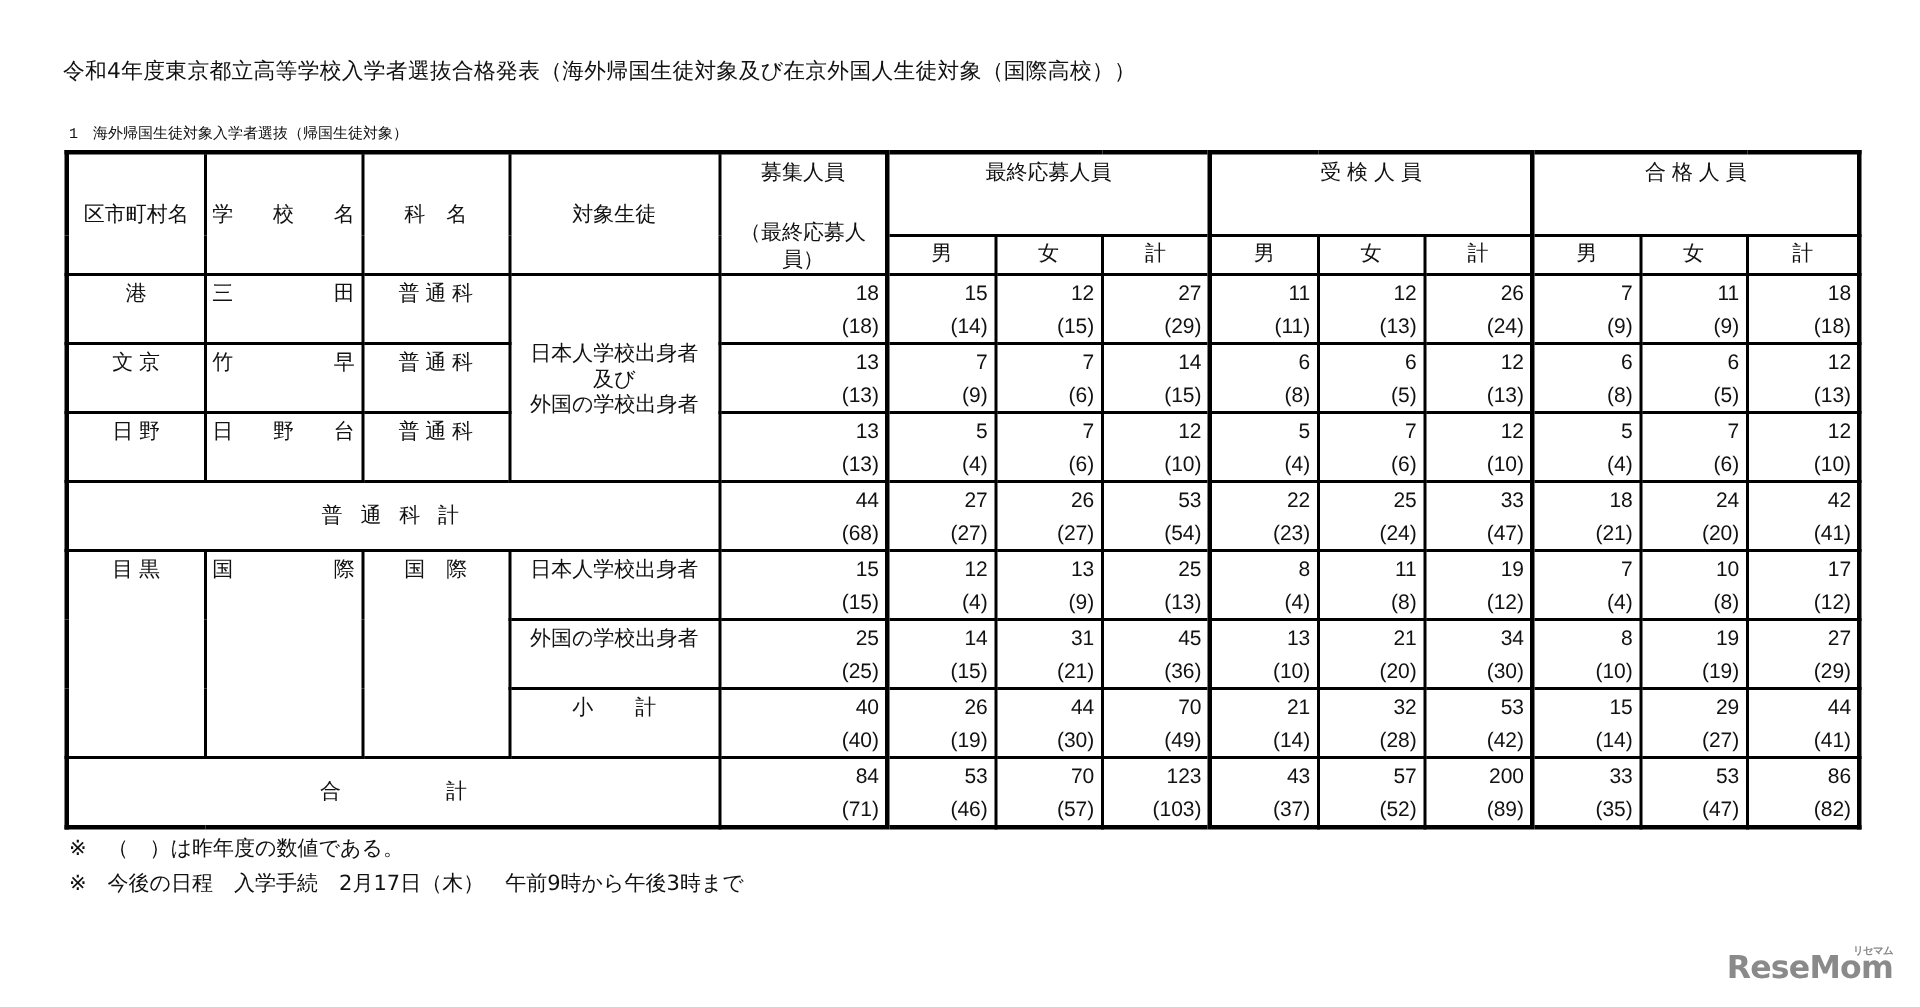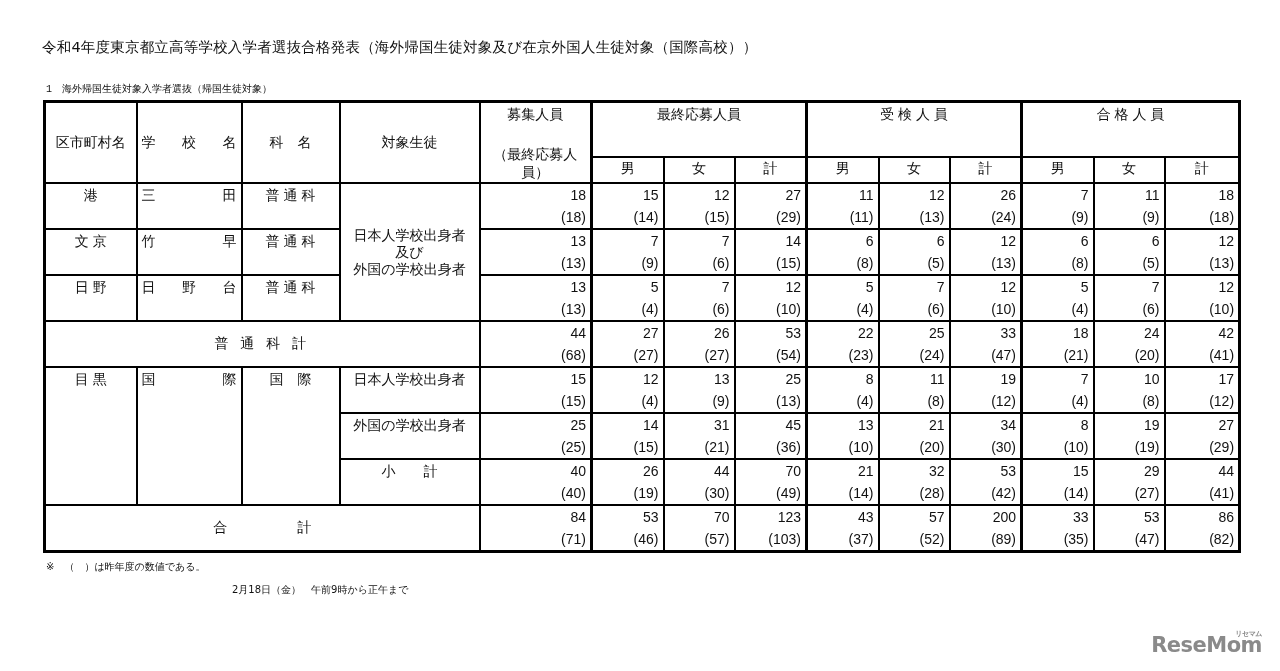--- a/index.html
+++ b/index.html
@@ -12,21 +12,21 @@
   table.grid td { border:2px solid #000; padding:0; font-size:14px; vertical-align:top;
                   font-family:"Liberation Sans","DejaVu Sans",sans-serif; }
   .hdr { text-align:center; }
   .h-center { vertical-align:middle !important; text-align:center; }
   .num { text-align:right; padding-right:4px !important; line-height:22px; }
   .num .pv { display:block; }
   .grp-start { border-left:3px solid #000 !important; }
   .sub { font-size:14px; text-align:center; line-height:20px; }
   .lbl { padding-top:3px !important; text-align:center; }
   .target-cell { vertical-align:middle !important; text-align:center; line-height:17px; }
-  .notes { position:absolute; left:46px; top:555px; font-size:10px; line-height:23px; }
+  .notes { position:absolute; left:46px; top:555px; font-size:14px; line-height:23px; }
   .notes .indent { padding-left:186px; }
   .logo { position:absolute; right:18px; bottom:14px; font-family:"DejaVu Sans",sans-serif;
           font-weight:bold; font-size:21px; color:#8a8a8a; letter-spacing:-0.5px; }
   .logo small { font-size:7px; position:absolute; right:0; top:-4px; font-weight:bold; }
   .thick-top td { border-top:3px solid #000; }
 </style>
 </head>
 <body>
 
 <div class="title">令和4年度東京都立高等学校入学者選抜合格発表（海外帰国生徒対象及び在京外国人生徒対象（国際高校））</div>
@@ -467,19 +467,19 @@
     <td class="num" style="border-left-color:transparent">
           <span class="pv">86</span>
           <span class="pv">(82)</span>
         </td>
   </tr>
 </tbody>
   </table>
 
 <div class="notes">
   <div>※　（　）は昨年度の数値である。</div>
-  <div class="indent">2月18日（金）　午前9時から正午まで</div>
+  <div>※　今後の日程　入学手続　2月17日（木）　午前9時から午後3時まで</div>
 </div>
 
 <div class="logo">
   <span>ReseMom</span>
   <small>リセマム</small>
 </div>
 
 </body></html>

